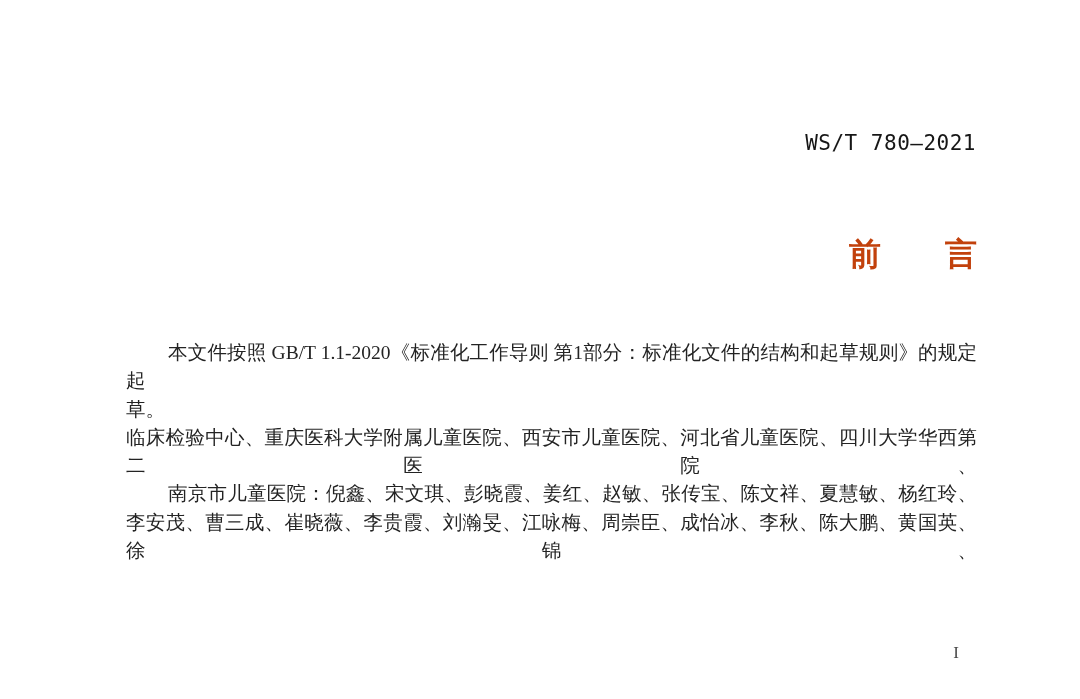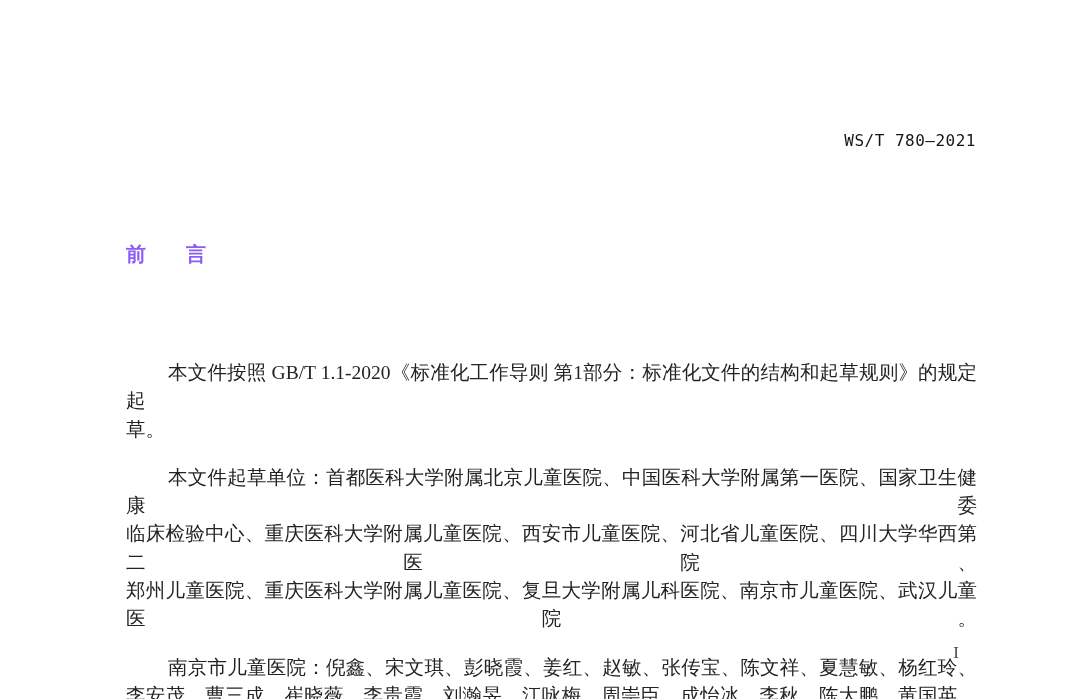--- a/index.html
+++ b/index.html
@@ -18,36 +18,36 @@
   .doc-page {
     position: absolute;
     inset: 0;
     background: #ffffff;
   }
   .doc-header {
     position: absolute;
     top: 131px;
     right: 104px;
     font-family: "DejaVu Sans Mono", monospace;
-    font-size: 16px;
+    font-size: 21px;
     letter-spacing: 0.5px;
     color: #161616;
     white-space: nowrap;
   }
   .doc-title {
     position: absolute;
     top: 234px;
     left: 126px;
     width: 851px;
-    text-align: left;
+    text-align: right;
     font-family: "Liberation Sans", "DejaVu Sans", sans-serif;
     font-weight: 700;
-    font-size: 20px;
+    font-size: 32px;
     line-height: 40px;
-    color: #8b5cf6;
+    color: #c2410c;
     white-space: pre;
   }
   .doc-body {
     position: absolute;
     top: 339px;
     left: 126px;
     width: 851px;
     font-size: 19.5px;
     line-height: 28.3px;
     color: #232323;
@@ -58,21 +58,20 @@
   .doc-body .line.full {
     text-align: justify;
     text-align-last: justify;
   }
   .doc-body .line.short {
     text-align: left;
     text-align-last: left;
   }
   .doc-body .line.indent {
     text-indent: 42px;
-    margin-top: 20px;
   }
   .page-number {
     position: absolute;
     top: 643px;
     left: 944px;
     width: 24px;
     text-align: center;
     font-family: "Liberation Serif", "DejaVu Serif", serif;
     font-size: 17px;
     color: #4a4a4a;
@@ -88,23 +87,21 @@
   <div class="doc-title">前　　言</div>
 
   <div class="doc-body">
 
     <div>
       <div class="line full indent">本文件按照 GB/T 1.1-2020《标准化工作导则 第1部分：标准化文件的结构和起草规则》的规定起</div>
       <div class="line short">草。</div>
     </div>
 
     <div>
-      <div class="line full indent">本文件起草单位：首都医科大学附属北京儿童医院、中国医科大学附属第一医院、国家卫生健康委</div>
       <div class="line full">临床检验中心、重庆医科大学附属儿童医院、西安市儿童医院、河北省儿童医院、四川大学华西第二医院、</div>
-      <div class="line full">郑州儿童医院、重庆医科大学附属儿童医院、复旦大学附属儿科医院、南京市儿童医院、武汉儿童医院。</div>
     </div>
 
     <div>
       <div class="line full indent">南京市儿童医院：倪鑫、宋文琪、彭晓霞、姜红、赵敏、张传宝、陈文祥、夏慧敏、杨红玲、</div>
       <div class="line full">李安茂、曹三成、崔晓薇、李贵霞、刘瀚旻、江咏梅、周崇臣、成怡冰、李秋、陈大鹏、黄国英、徐锦、</div>
 
     </div>
 
   </div>
 

